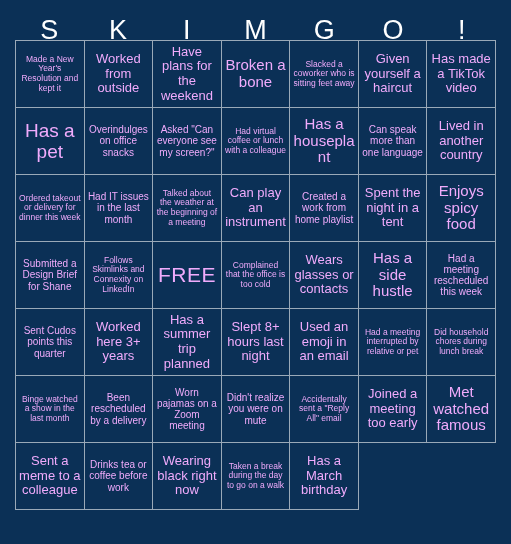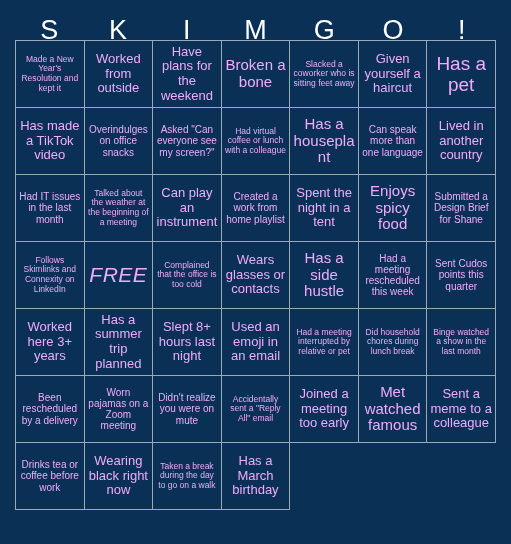--- a/index.html
+++ b/index.html
@@ -66,21 +66,21 @@
   .cell .txt {
     display: block;
     width: 100%;
   }
   
   .s-xs { font-size: 8.5px; }
   .s-sm { font-size: 10px; }
   .s-md { font-size: 13px; }
   .s-lg { font-size: 15px; }
   .s-xl { font-size: 19px; }
-  .s-free { font-size: 21px; letter-spacing: 0.5px; font-style: italic; }
+  .s-free { font-size: 21px; letter-spacing: 0.5px; }
 </style>
 </head>
 <body>
 
 <div class="card">
 
   <div class="header">
       <div class="header-letter">S</div>
       <div class="header-letter">K</div>
       <div class="header-letter">I</div>
@@ -103,44 +103,47 @@
       <div class="cell">
         <span class="txt s-lg">Broken a bone</span>
       </div>
       <div class="cell">
         <span class="txt s-xs">Slacked a coworker who is sitting feet away</span>
       </div>
       <div class="cell">
         <span class="txt s-md">Given yourself a haircut</span>
       </div>
       <div class="cell">
+        <span class="txt s-md">Has made a TikTok video</span>
+      </div>
+      <div class="cell">
         <span class="txt s-xl">Has a pet</span>
       </div>
       <div class="cell">
-        <span class="txt s-md">Has made a TikTok video</span>
-      </div>
-      <div class="cell">
         <span class="txt s-sm">Overindulges on office snacks</span>
       </div>
       <div class="cell">
         <span class="txt s-sm">Asked "Can everyone see my screen?"</span>
       </div>
       <div class="cell">
         <span class="txt s-xs">Had virtual coffee or lunch with a colleague</span>
       </div>
       <div class="cell">
         <span class="txt s-lg">Has a houseplant</span>
       </div>
       <div class="cell">
         <span class="txt s-sm">Can speak more than one language</span>
       </div>
       <div class="cell">
         <span class="txt s-md">Lived in another country</span>
       </div>
       <div class="cell">
+        <span class="txt s-xs">Ordered takeout or delivery for dinner this week</span>
+      </div>
+      <div class="cell">
         <span class="txt s-sm">Had IT issues in the last month</span>
       </div>
       <div class="cell">
         <span class="txt s-xs">Talked about the weather at the beginning of a meeting</span>
       </div>
       <div class="cell">
         <span class="txt s-md">Can play an instrument</span>
       </div>
       <div class="cell">
         <span class="txt s-sm">Created a work from home playlist</span>

